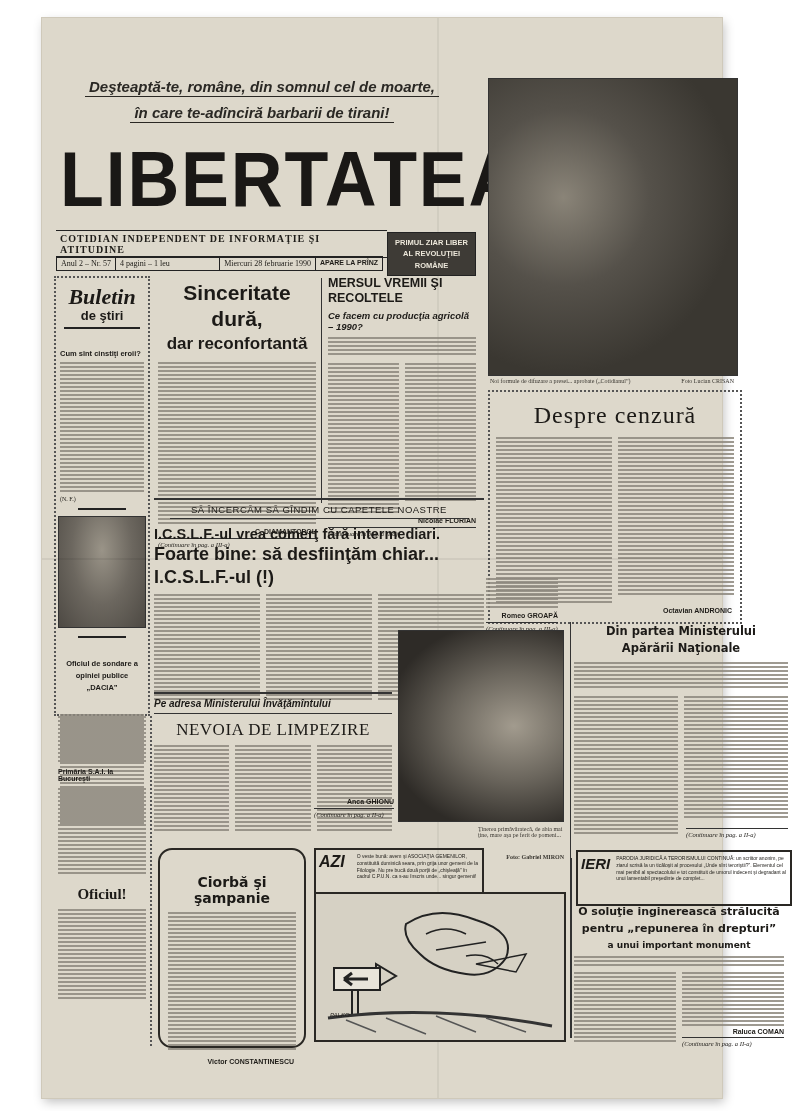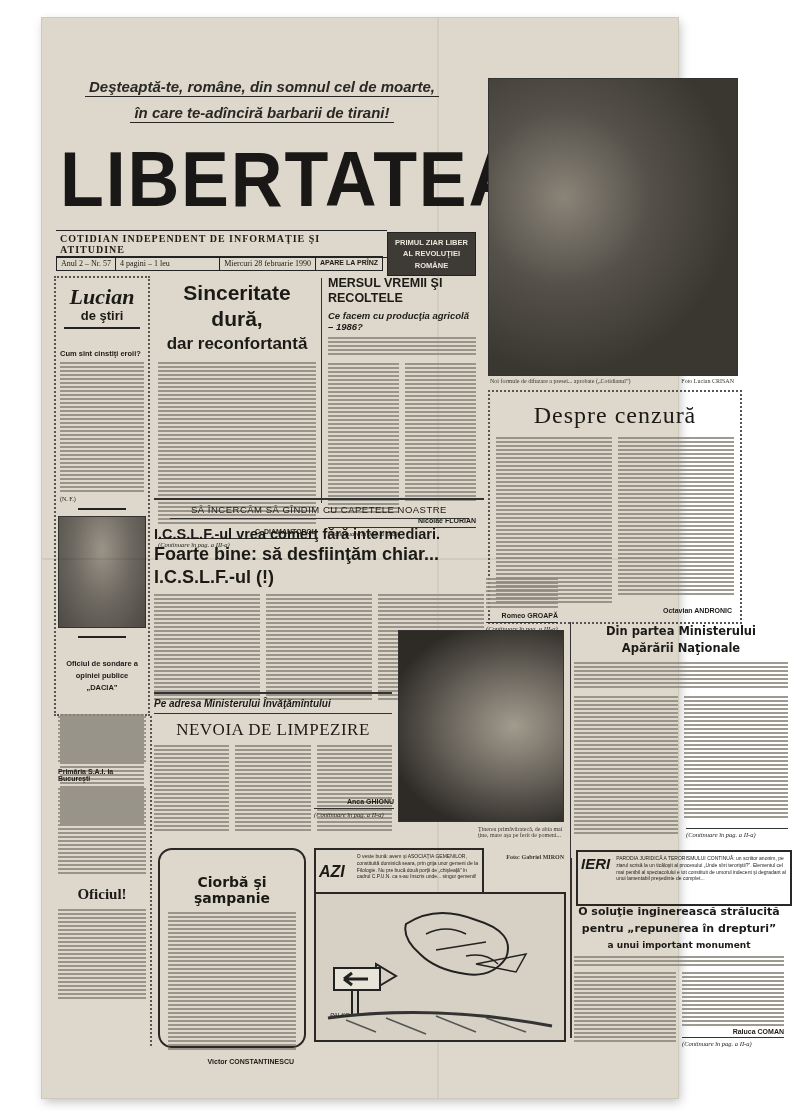--- a/index.html
+++ b/index.html
@@ -1,18 +1,18 @@
 <!DOCTYPE html>
 <html><head>
 <meta charset="utf-8">
 <style>
   html,body{margin:0;padding:0;}
   body{width:800px;height:1111px;background:#ffffff;position:relative;overflow:hidden;font-family:"Liberation Serif",serif;color:#1e1c18;}
   .paper{position:absolute;left:42px;top:18px;width:636px;height:1080px;background:#ddd8cb;
-    box-shadow:0 0 0 1px #cfc9ba, 2px 4px 10px rgba(0,0,0,0.25);}
+    box-shadow:0 0 0 1px #cfc9ba, 2px 4px 10px rgba(0,0,0,0.25);padding-left:44px;}
   .paper::before{content:"";position:absolute;left:395px;top:0;width:2px;height:100%;background:rgba(0,0,0,0.05);}
   .paper::after{content:"";position:absolute;left:0;top:540px;width:100%;height:2px;background:rgba(0,0,0,0.06);}
   .abs{position:absolute;}
   .motto{font-family:"Liberation Sans",sans-serif;font-style:italic;font-weight:bold;font-size:15px;color:#2a2824;text-align:center;}
   .motto span{border-bottom:1.5px solid #2a2824;padding:0 4px 1px;}
   .masthead{font-family:"Liberation Sans",sans-serif;font-weight:bold;font-size:78px;letter-spacing:2px;color:#1a1816;transform:scaleX(0.92);transform-origin:left top;line-height:1;}
   .sub{font-family:"Liberation Serif",serif;font-weight:bold;font-size:10px;letter-spacing:1px;border-top:1.5px solid #222;border-bottom:1.5px solid #222;padding:2px 4px;}
   .infobar{display:flex;border:1.5px solid #222;font-size:8px;font-family:"Liberation Serif",serif;}
   .infobar div{padding:2px 4px;border-right:1.5px solid #222;white-space:nowrap;}
   .infobar div:last-child{border-right:none;font-family:"Liberation Sans",sans-serif;font-weight:bold;font-size:7px;}
@@ -56,21 +56,21 @@
     <div>PRIMUL ZIAR LIBER</div>
     <div>AL REVOLUŢIEI ROMÂNE</div>
   </div>
 
   <div class="abs photo p1" style="left:446px;top:60px;width:248px;height:296px;"></div>
   <div class="abs caption" style="left:448px;top:360px;width:180px;">Noi formule de difuzare a presei... aprobate („Cotidianul”)</div>
   <div class="abs caption" style="left:630px;top:360px;width:62px;text-align:right;">Foto Lucian CRISAN</div>
 
   <div class="abs dotted" style="left:12px;top:258px;width:92px;height:436px;">
     <div style="text-align:center;margin-top:8px;">
-      <div class="serifhead" style="font-style:italic;font-weight:bold;font-size:22px;line-height:1;">Lucian</div>
+      <div class="serifhead" style="font-style:italic;font-weight:bold;font-size:22px;line-height:1;">Buletin</div>
       <div class="head" style="font-size:13px;">de ştiri</div>
       <div style="border-top:2px solid #222;margin:4px 8px;"></div>
     </div>
     <div class="head" style="font-size:7.5px;margin:20px 4px 4px;">Cum sînt cinstiţi eroii?</div>
     <div class="text-block" style="height:132px;margin:0 4px;"></div>
     <div style="font-size:6px;margin:2px 4px;">(N. F.)</div>
     <div style="border-top:2px solid #222;margin:6px 22px;"></div>
     <div class="photo p3" style="height:110px;margin:4px 2px;"></div>
     <div style="border-top:2px solid #222;margin:8px 22px;"></div>
     <div class="head" style="font-size:7.5px;margin:20px 4px;text-align:center;line-height:1.6;">Oficiul de sondare a opiniei publice „DACIA”</div>
@@ -88,21 +88,21 @@
     <div class="head" style="font-size:21px;text-align:center;line-height:1.25;">Sinceritate dură,</div>
     <div class="head" style="font-size:17px;text-align:center;line-height:1.25;">dar reconfortantă</div>
     <div class="text-block" style="height:162px;margin-top:8px;"></div>
     <div class="byline" style="margin-top:4px;">C. DIAMANTOPOL</div>
     <div class="cont" style="margin-top:3px;">(Continuare în pag. a III-a)</div>
   </div>
   <div class="rule-v" style="left:279px;top:260px;height:225px;"></div>
 
   <div class="abs" style="left:286px;top:258px;width:148px;">
     <div class="head" style="font-size:12.5px;line-height:1.2;">MERSUL VREMII ŞI RECOLTELE</div>
-    <div class="head" style="font-size:9.5px;font-style:italic;margin-top:4px;">Ce facem cu producţia agricolă – 1986?</div>
+    <div class="head" style="font-size:9.5px;font-style:italic;margin-top:4px;">Ce facem cu producţia agricolă – 1990?</div>
     <div class="text-block" style="height:20px;margin-top:5px;"></div>
     <div class="text-col" style="margin-top:6px;">
       <div class="text-block" style="height:150px;"></div>
       <div class="text-block" style="height:140px;"></div>
     </div>
     <div class="byline" style="margin-top:4px;">Nicolae FLORIAN</div>
     <div class="cont" style="margin-top:3px;">(Continuare în pag. a II-a)</div>
   </div>
 
   <div class="abs dotted" style="left:446px;top:372px;width:250px;height:230px;">
@@ -181,21 +181,21 @@
     <div style="font-size:5px;line-height:1.35;font-family:'Liberation Sans',sans-serif;overflow:hidden;height:46px;">PARODIA JURIDICĂ A TERORISMULUI CONTINUĂ: un scriitor anonim, pe ziarul scrisă la un ticăloşit al procesului „Unde sînt teroriştii?”. Elementul cel mai penibil al spectacolului e tot constituit de umorul indecent şi degradant al unui lamentabil preşedinte de complet...</div>
   </div>
   <div class="rule-v" style="left:528px;top:840px;height:180px;width:2px;"></div>
 
   <div class="abs rounded" style="left:116px;top:830px;width:144px;height:196px;">
     <div class="head" style="font-size:14px;text-align:center;margin-top:24px;font-family:'DejaVu Sans',sans-serif;">Ciorbă şi şampanie</div>
     <div class="text-block" style="height:140px;margin:6px 8px 0;"></div>
     <div class="byline" style="margin:6px 10px 0;">Victor CONSTANTINESCU</div>
   </div>
 
-  <div class="abs boxed" style="left:272px;top:830px;width:160px;height:38px;display:flex;align-items:center;gap:12px;padding:3px;">
+  <div class="abs boxed" style="left:272px;top:830px;width:160px;height:38px;display:flex;align-items:flex-start;gap:12px;padding:3px;">
     <div class="head" style="font-size:16px;font-style:italic;">AZI</div>
     <div style="font-size:5px;line-height:1.35;font-family:'Liberation Sans',sans-serif;overflow:hidden;height:38px;">O veste bună: avem şi ASOCIAŢIA GEMENILOR, constituită duminică seara, prin grija unor gemeni de la Filologie. Nu pre bucă două porţii de „chişleaţă” în cadrul C.P.U.N. ca s-au înscris unde... singur gemenii!</div>
   </div>
 
   <div class="abs boxed" style="left:272px;top:874px;width:248px;height:146px;background:#d6d1c4;">
     <svg width="248" height="146" viewBox="0 0 248 146">
       <path d="M20 92 L60 90 L60 70 L80 82 L60 94" fill="none" stroke="#222" stroke-width="2"></path>
       <rect x="18" y="74" width="46" height="22" fill="#e8e4da" stroke="#222" stroke-width="2"></rect>
       <path d="M52 85 L28 85 M28 85 L36 79 M28 85 L36 91" stroke="#222" stroke-width="3" fill="none"></path>
       <line x1="36" y1="96" x2="36" y2="122" stroke="#222" stroke-width="2"></line>

